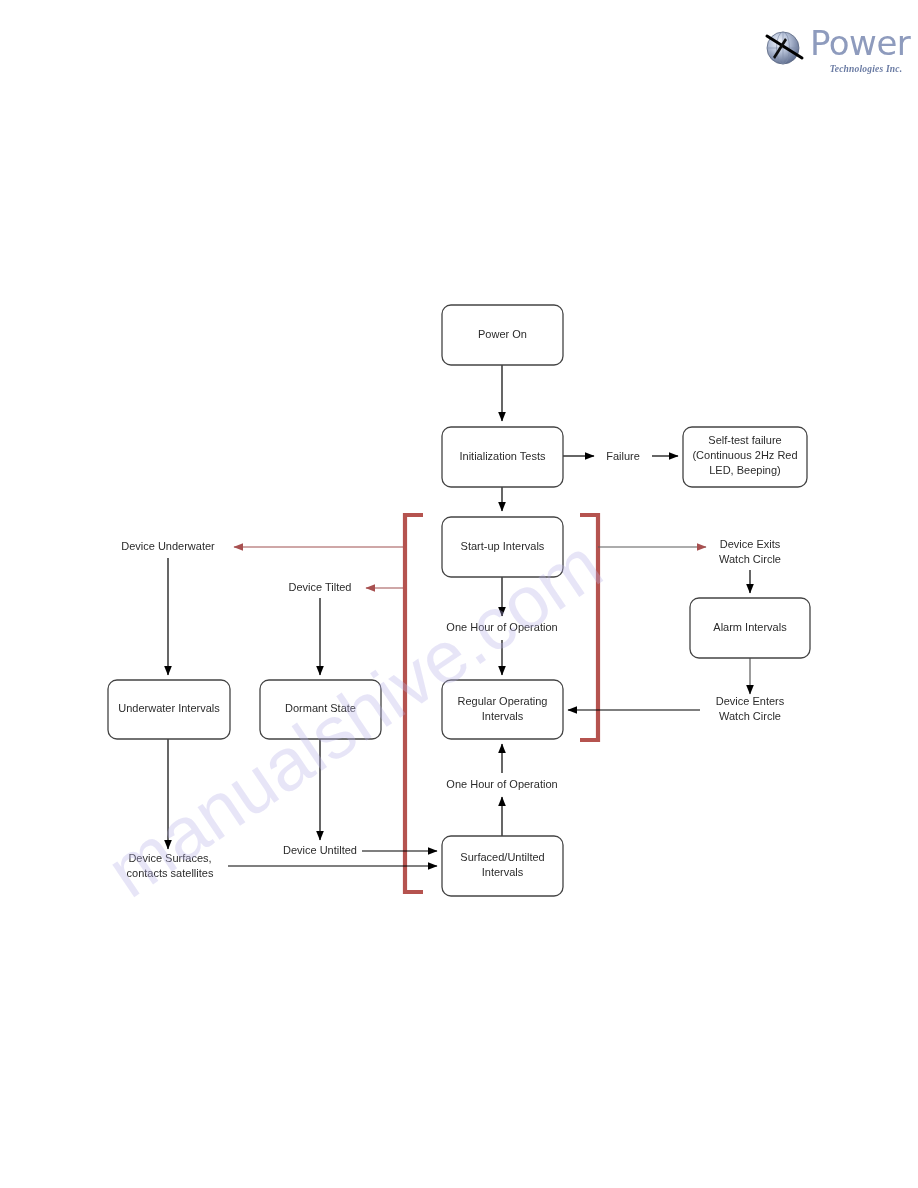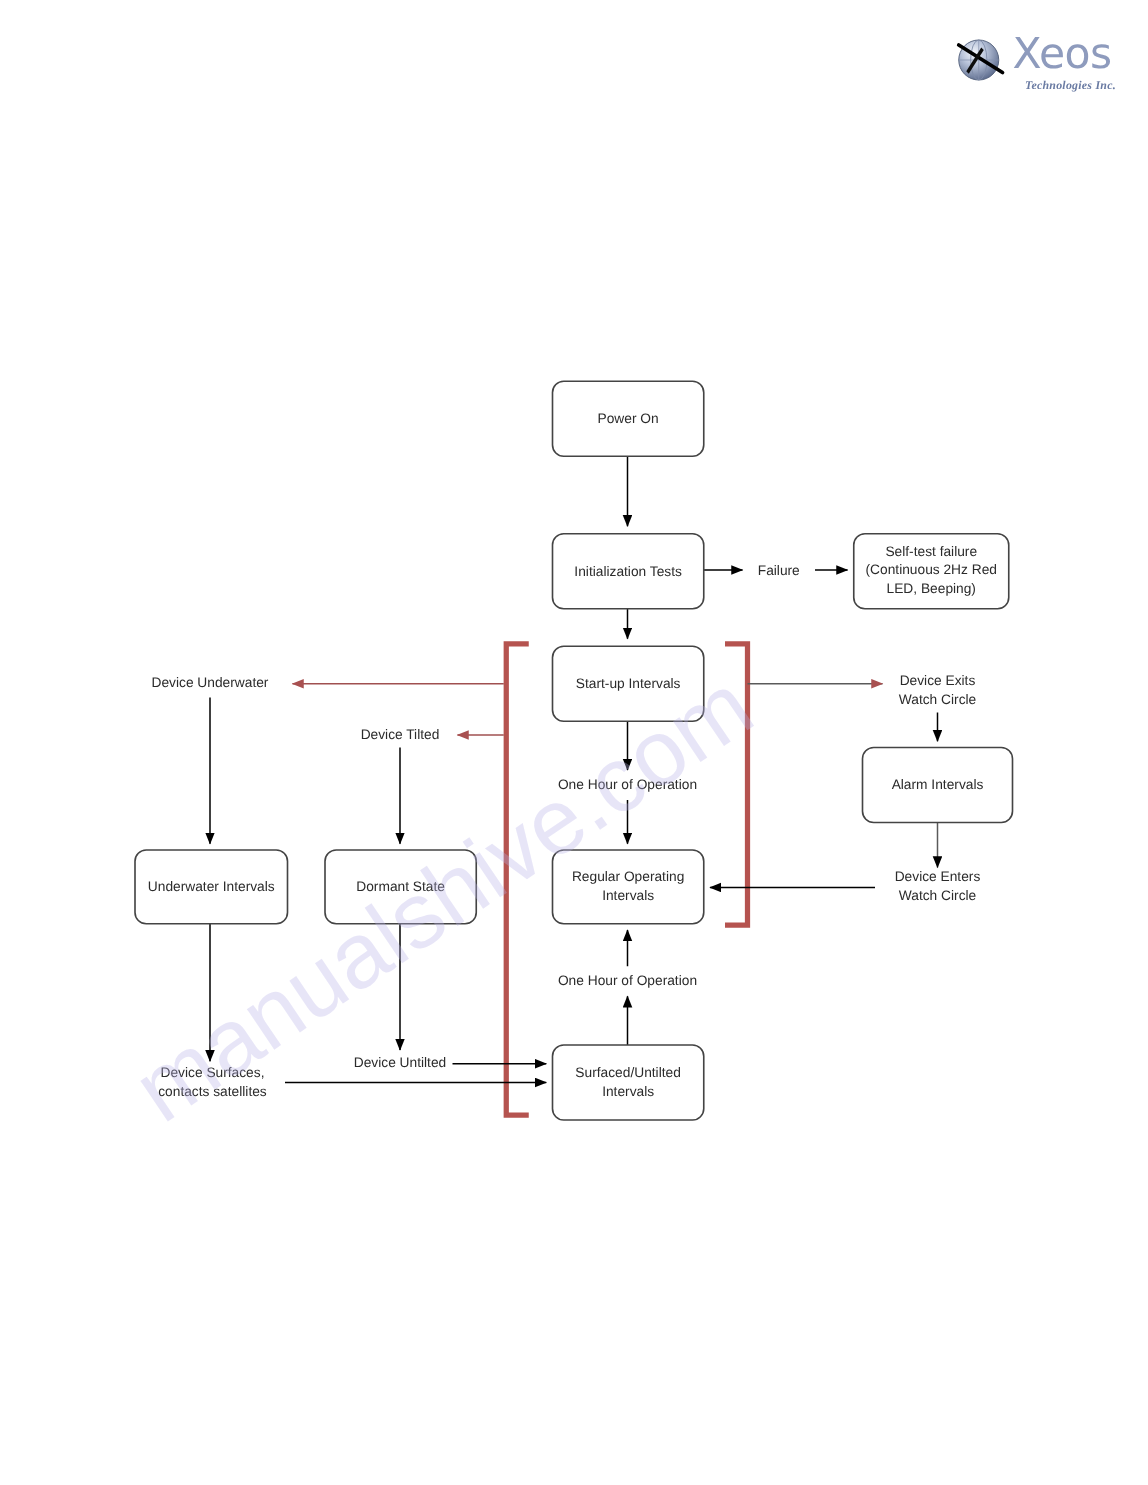--- a/index.html
+++ b/index.html
@@ -53,21 +53,21 @@
     position: absolute;
     left: 58px;
     top: 40px;
     width: 92px;
     font-family: "Liberation Serif", serif;
     font-style: italic;
     font-weight: bold;
     font-size: 9.5px;
     color: #6a7ba3;
     letter-spacing: 0.2px;
-    text-align: left;
+    text-align: center;
   }
   
   #watermark {
     position: absolute;
     left: 0;
     top: 0;
     width: 918px;
     height: 1188px;
     pointer-events: none;
     z-index: 5;
@@ -143,21 +143,21 @@
           <stop offset="100%" stop-color="#5b6a8c"></stop>
         </radialGradient>
       </defs>
       <circle cx="21" cy="22" r="16" fill="url(#globeGrad)" stroke="#5a6781" stroke-width="0.8"></circle>
       <ellipse cx="21" cy="22" rx="6.5" ry="16" fill="none" stroke="#7f8ca8" stroke-width="0.7"></ellipse>
       <line x1="21" y1="6" x2="21" y2="38" stroke="#8492ad" stroke-width="0.6"></line>
       <line x1="5" y1="22" x2="37" y2="22" stroke="#8492ad" stroke-width="0.6"></line>
       <path d="M5 10 L40 32" stroke="#000000" stroke-width="3" fill="none" stroke-linecap="round"></path>
       <path d="M11 31 L23 12 L25 14 L13 33 Z" fill="#0d0d0d"></path>
     </svg>
-    <div id="logo-wordmark">Xeos</div>
+    <div id="logo-wordmark">Power</div>
     <div id="logo-tagline">Technologies Inc.</div>
   </div>
 
   <svg id="watermark" viewBox="0 0 918 1188">
     <text class="wm-text" x="130" y="900" transform="rotate(-34 130 900)">manualshive.com</text>
   </svg>
 
   <svg id="diagram" viewBox="0 0 918 1188">
     <defs>
       <marker id="arrowBlack" markerWidth="9" markerHeight="9" refX="7.5" refY="3.2" orient="auto" markerUnits="strokeWidth">

